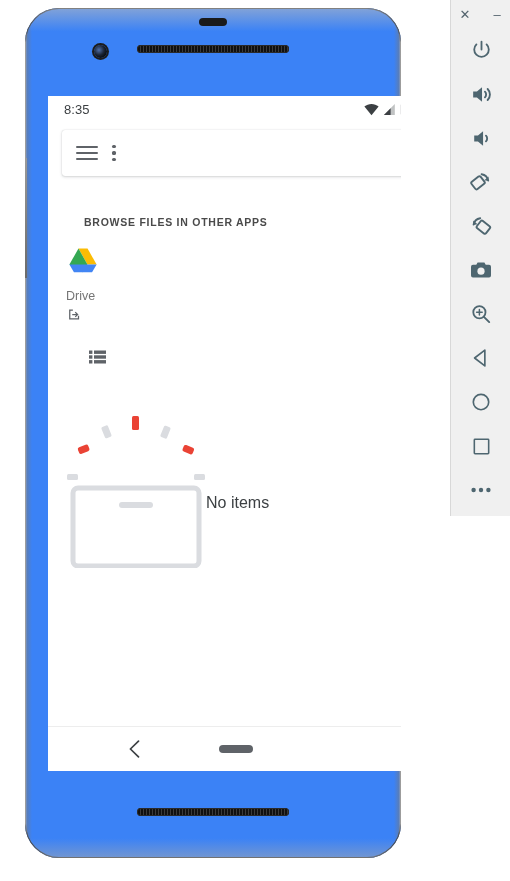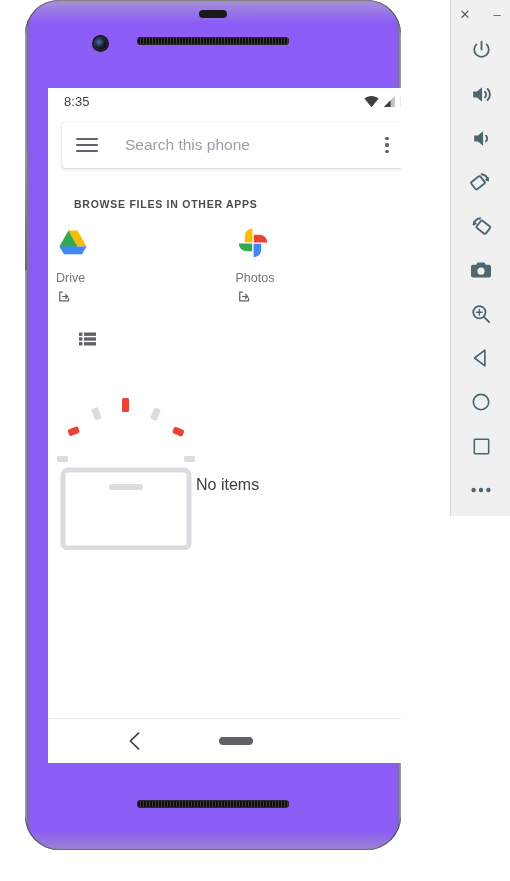--- a/index.html
+++ b/index.html
@@ -17,25 +17,25 @@
     position: relative;
     width: 510px;
     height: 881px;
     background: #ffffff;
   }
 
   
   .phone-frame {
     position: absolute;
     left: 25px;
-    top: 0;
+    top: 8px;
     width: 376px;
     height: 850px;
     border-radius: 34px;
-    background: #8b5cf6;
+    background: #3b82f6;
     box-shadow: inset 0 0 0 1px #3a3a3a;
     overflow: hidden;
   }
   .phone-bezel-sheen {
     position: absolute;
     inset: 0;
     border-radius: 34px;
     background:
       linear-gradient(90deg,
         rgba(200,200,200,0.85) 0px,
@@ -211,21 +211,21 @@
     cursor: pointer;
     flex: 0 0 auto;
   }
   .overflow-dots i {
     width: 3.2px; height: 3.2px; border-radius: 50%;
     background: #5f6368;
     display: block;
   }
 
   
-  .content { padding: 8px; }
+  .content { padding: 18px; }
 
   .section-head {
     font-size: 10.5px;
     font-weight: bold;
     letter-spacing: 0.75px;
     color: #4a4a4a;
     padding: 22px 18px 0 18px;
   }
   .section-head-row {
     display: flex;
@@ -385,21 +385,20 @@
         </div>
       </div>
 
       <div class="search-wrap">
         <div class="search-bar">
           <div class="hamburger">
             <span></span>
               <span></span>
               <span></span>
           </div>
-          <input class="search-input" type="text" placeholder="Search this phone" style="">
           <div class="overflow-dots">
             <i></i>
               <i></i>
               <i></i>
           </div>
         </div>
       </div>
 
       <div class="content">
 
@@ -413,33 +412,20 @@
               <path d="M17.6 6.5 L30.3 28.8 L23.9 39.9 L4.8 28.8 Z" fill="#34a853"></path>
               <path d="M4.8 28.8 L43.2 28.8 L36.8 39.9 L11.2 39.9 Z" fill="#4285f4"></path>
             </svg>
             <div class="app-label">Drive</div>
             <svg class="app-badge" width="15" height="15" viewBox="0 0 24 24">
               <path d="M5 4 h6 v2 H7 v12 h12 v-4 h2 v6 H5 Z" fill="#5f6368"></path>
               <path d="M10 11 h6.2 l-2.1 -2.1 1.4 -1.4 4.5 4.5 -4.5 4.5 -1.4 -1.4 2.1 -2.1 H10 Z" fill="#5f6368"></path>
             </svg>
           </div>
 
-          <div class="app-cell">
-            <svg class="app-icon" viewBox="0 0 48 48">
-              <path d="M23.2 4 C17.2 4 12.4 8.8 12.4 14.8 L12.4 22.8 L23.2 22.8 Z" fill="#fbbc04"></path>
-              <path d="M44 23.2 C44 17.2 39.2 12.4 33.2 12.4 L25.2 12.4 L25.2 23.2 Z" fill="#ea4335"></path>
-              <path d="M24.8 44 C30.8 44 35.6 39.2 35.6 33.2 L35.6 25.2 L24.8 25.2 Z" fill="#4285f4"></path>
-              <path d="M4 24.8 C4 30.8 8.8 35.6 14.8 35.6 L22.8 35.6 L22.8 24.8 Z" fill="#34a853"></path>
-            </svg>
-            <div class="app-label">Photos</div>
-            <svg class="app-badge" width="15" height="15" viewBox="0 0 24 24">
-              <path d="M5 4 h6 v2 H7 v12 h12 v-4 h2 v6 H5 Z" fill="#5f6368"></path>
-              <path d="M10 11 h6.2 l-2.1 -2.1 1.4 -1.4 4.5 4.5 -4.5 4.5 -1.4 -1.4 2.1 -2.1 H10 Z" fill="#5f6368"></path>
-            </svg>
-          </div>
         </div>
 
         <div class="section-head-row">
           <div class="list-toggle">
             <svg width="17" height="14" viewBox="0 0 17 14">
               <rect x="0" y="0.5" width="3.4" height="3.4" fill="#5f6368"></rect>
               <rect x="5" y="0.5" width="12" height="3.4" fill="#5f6368"></rect>
               <rect x="0" y="5.3" width="3.4" height="3.4" fill="#5f6368"></rect>
               <rect x="5" y="5.3" width="12" height="3.4" fill="#5f6368"></rect>
               <rect x="0" y="10.1" width="3.4" height="3.4" fill="#5f6368"></rect>

